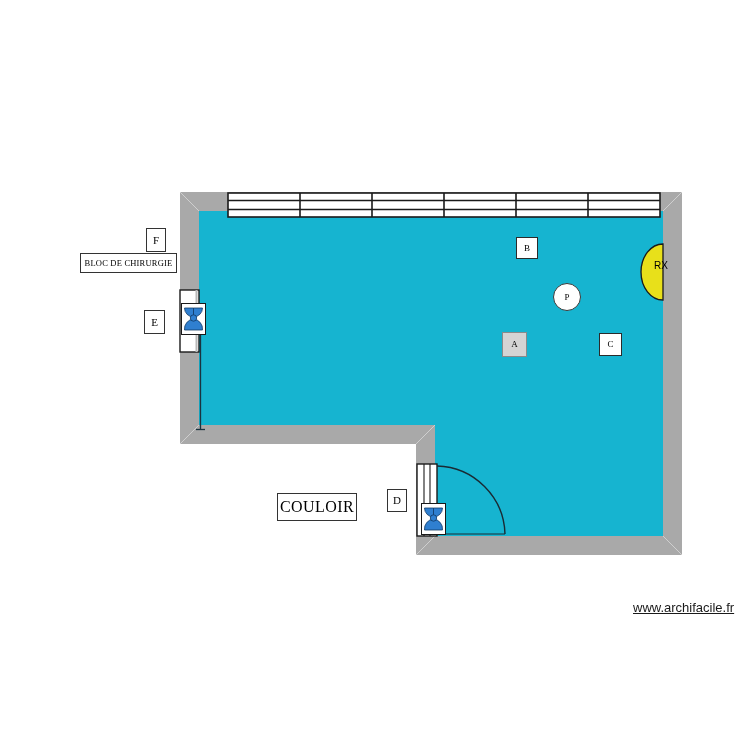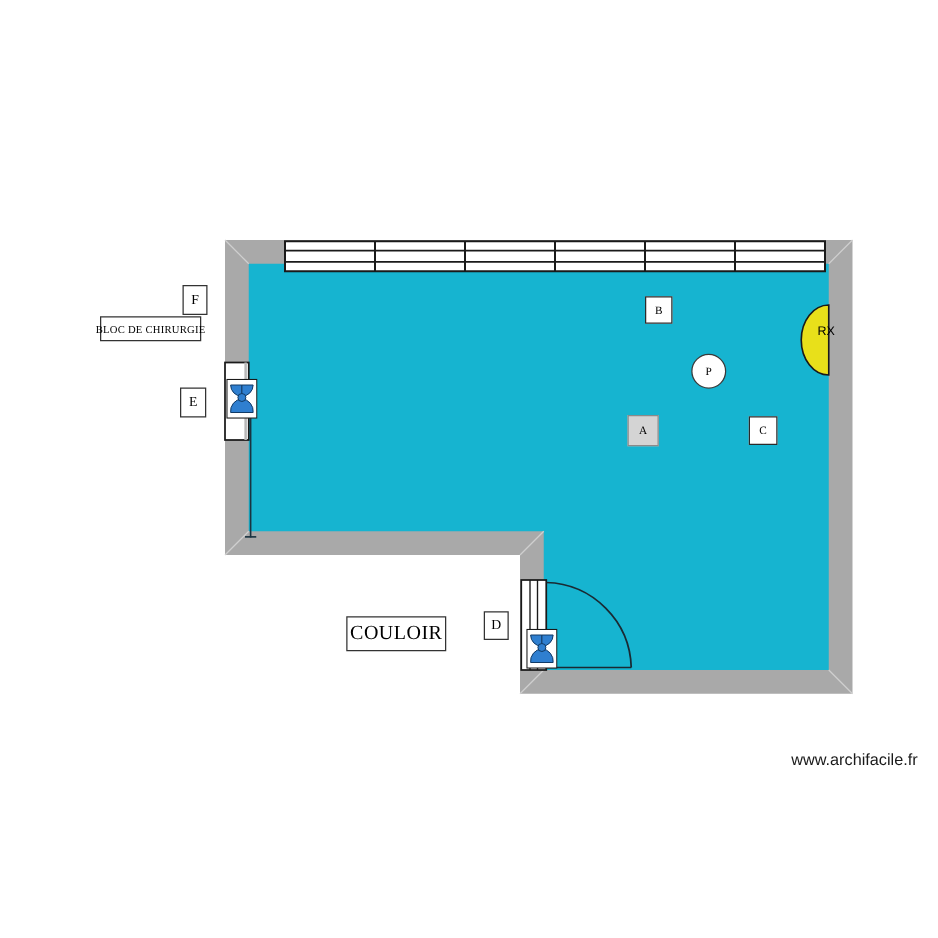--- a/index.html
+++ b/index.html
@@ -180,33 +180,33 @@
       <rect x="0.5" y="0.5" width="24" height="31" fill="#ffffff" stroke="#1a1a1a" stroke-width="1"></rect>
       <path d="M12.5,14 A9,9 0 0 1 3.5,5 L12.5,5 Z" fill="#2f7fd0" stroke="#103a66" stroke-width="0.8"></path>
       <path d="M12.5,14 A9,9 0 0 0 21.5,5 L12.5,5 Z" fill="#2f7fd0" stroke="#103a66" stroke-width="0.8"></path>
       <path d="M12.5,16 A10,10 0 0 0 3.5,27 L21.5,27 A10,10 0 0 0 12.5,16 Z" fill="#2f7fd0" stroke="#103a66" stroke-width="0.8"></path>
       <circle cx="12.5" cy="15" r="3.2" fill="#2f7fd0" stroke="#103a66" stroke-width="0.8"></circle>
     </svg>
   </div>
 
   <div class="chip chip-letter" style="left:146px; top:228px; width:20px; height:24px;">F</div>
 
-  <div class="chip chip-room" style="left:80px; top:253px; width:81px; height:20px;">BLOC DE CHIRURGIE</div>
+  <div class="chip chip-room" style="left:80px; top:253px; width:97px; height:20px;">BLOC DE CHIRURGIE</div>
 
   <div class="chip chip-letter" style="left:144px; top:310px; width:21px; height:24px;">E</div>
 
   <div class="chip chip-couloir" style="left:277px; top:493px; width:80px; height:22px;">COULOIR</div>
 
   <div class="chip chip-letter" style="left:387px; top:489px; width:20px; height:23px;">D</div>
 
   <div class="marker marker-sq-white" style="left:516px; top:237px; width:22px; height:22px;">B</div>
 
   <div class="marker marker-circle" style="left:553px; top:283px; width:28px; height:28px;">P</div>
 
   <div class="marker marker-sq-gray" style="left:502px; top:332px; width:25px; height:25px;">A</div>
 
   <div class="marker marker-sq-white" style="left:599px; top:333px; width:23px; height:23px;">C</div>
 
   <div class="marker marker-rx" style="left:648px; top:258px; width:26px; height:16px;">RX</div>
 
-  <div class="watermark" style="left:633px; top:600px;">www.archifacile.fr</div>
+  <div class="watermark" style="left:633px; top:600px;text-decoration:underline;">www.archifacile.fr</div>
 
 </div>
 
 </body></html>

